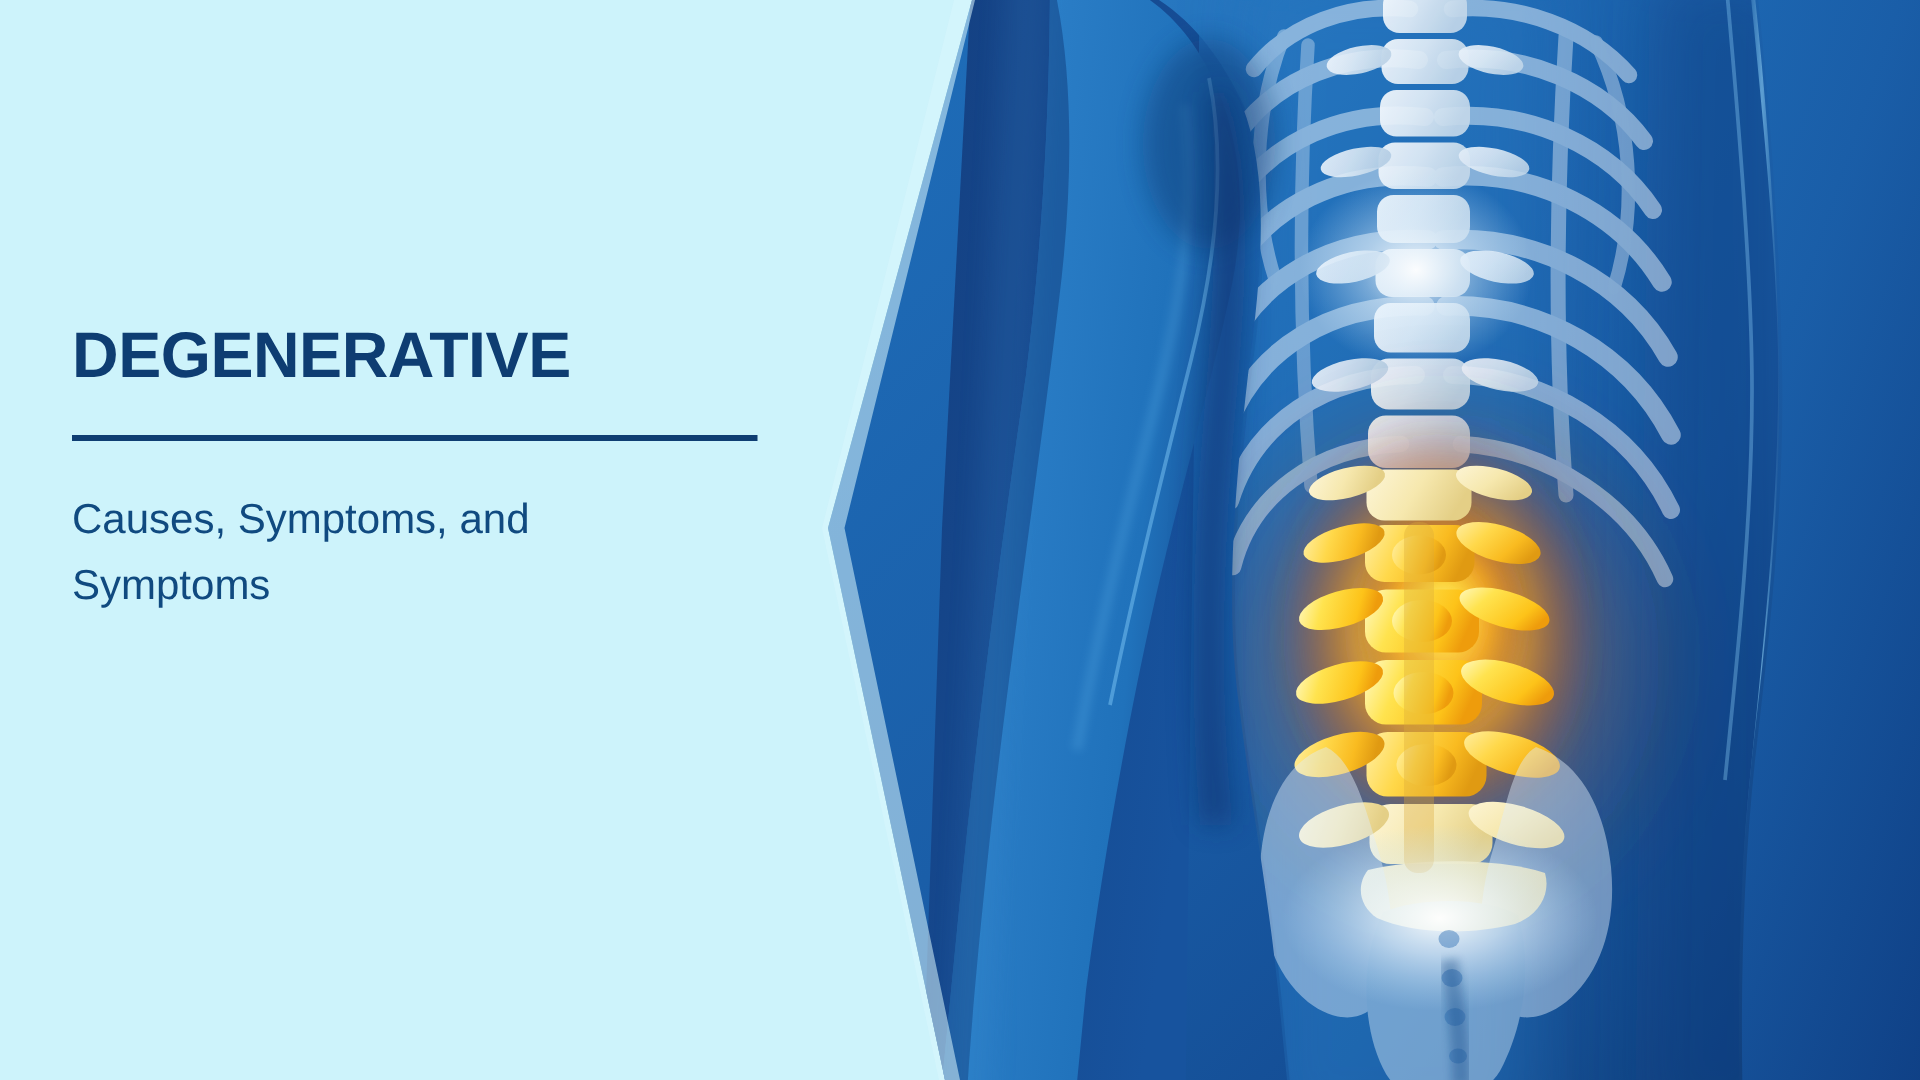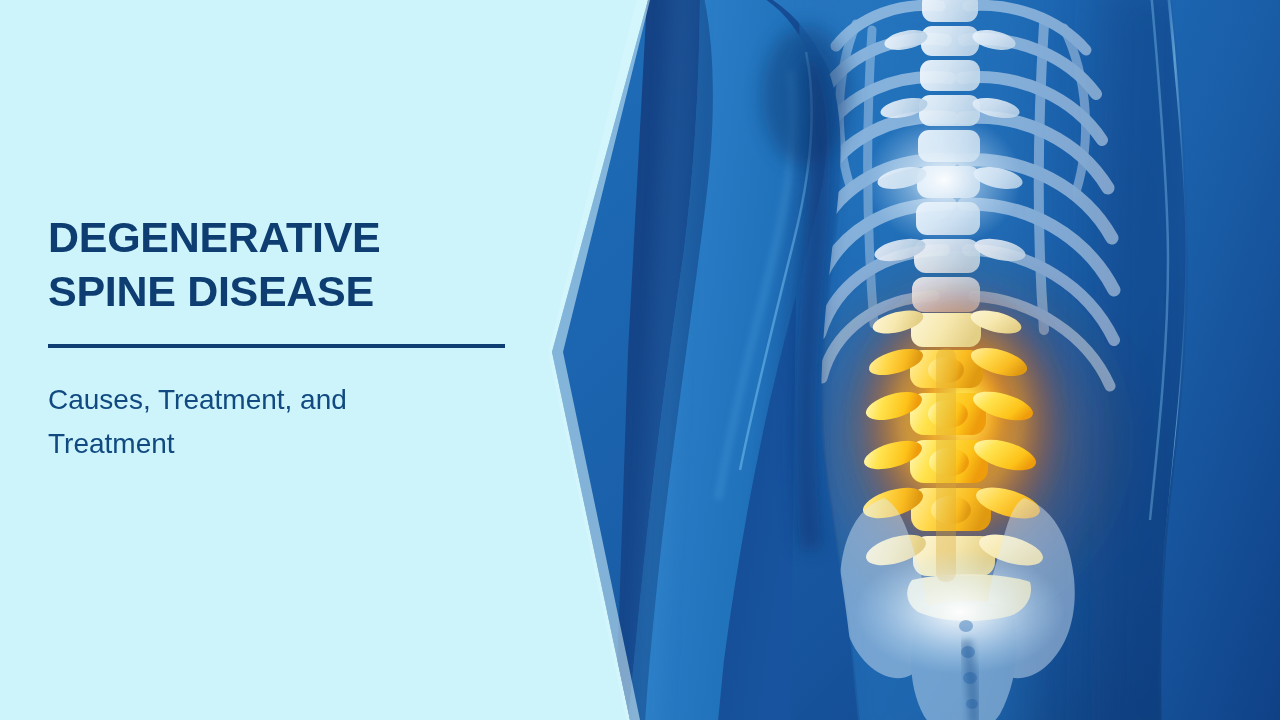--- a/index.html
+++ b/index.html
@@ -398,20 +398,19 @@
       </g>
 
       <path d="M 636,0 L 650,0 L 563,352 L 640,720 L 626,720 L 548,352 Z" fill="#d9f6fd" opacity="0.55"></path>
     </svg>
   </div>
 
   <div class="text-panel">
     <div class="title-block">
       <h1 class="headline">
         <span>DEGENERATIVE</span><br>
-        <span>SPINE DISEASE</span>
       </h1>
       <div class="divider"></div>
-      <p class="subhead">Causes, Treatment, and Treatment</p>
+      <p class="subhead">Causes, Symptoms, and Symptoms</p>
     </div>
   </div>
 
 </div>
 
 </body></html>

